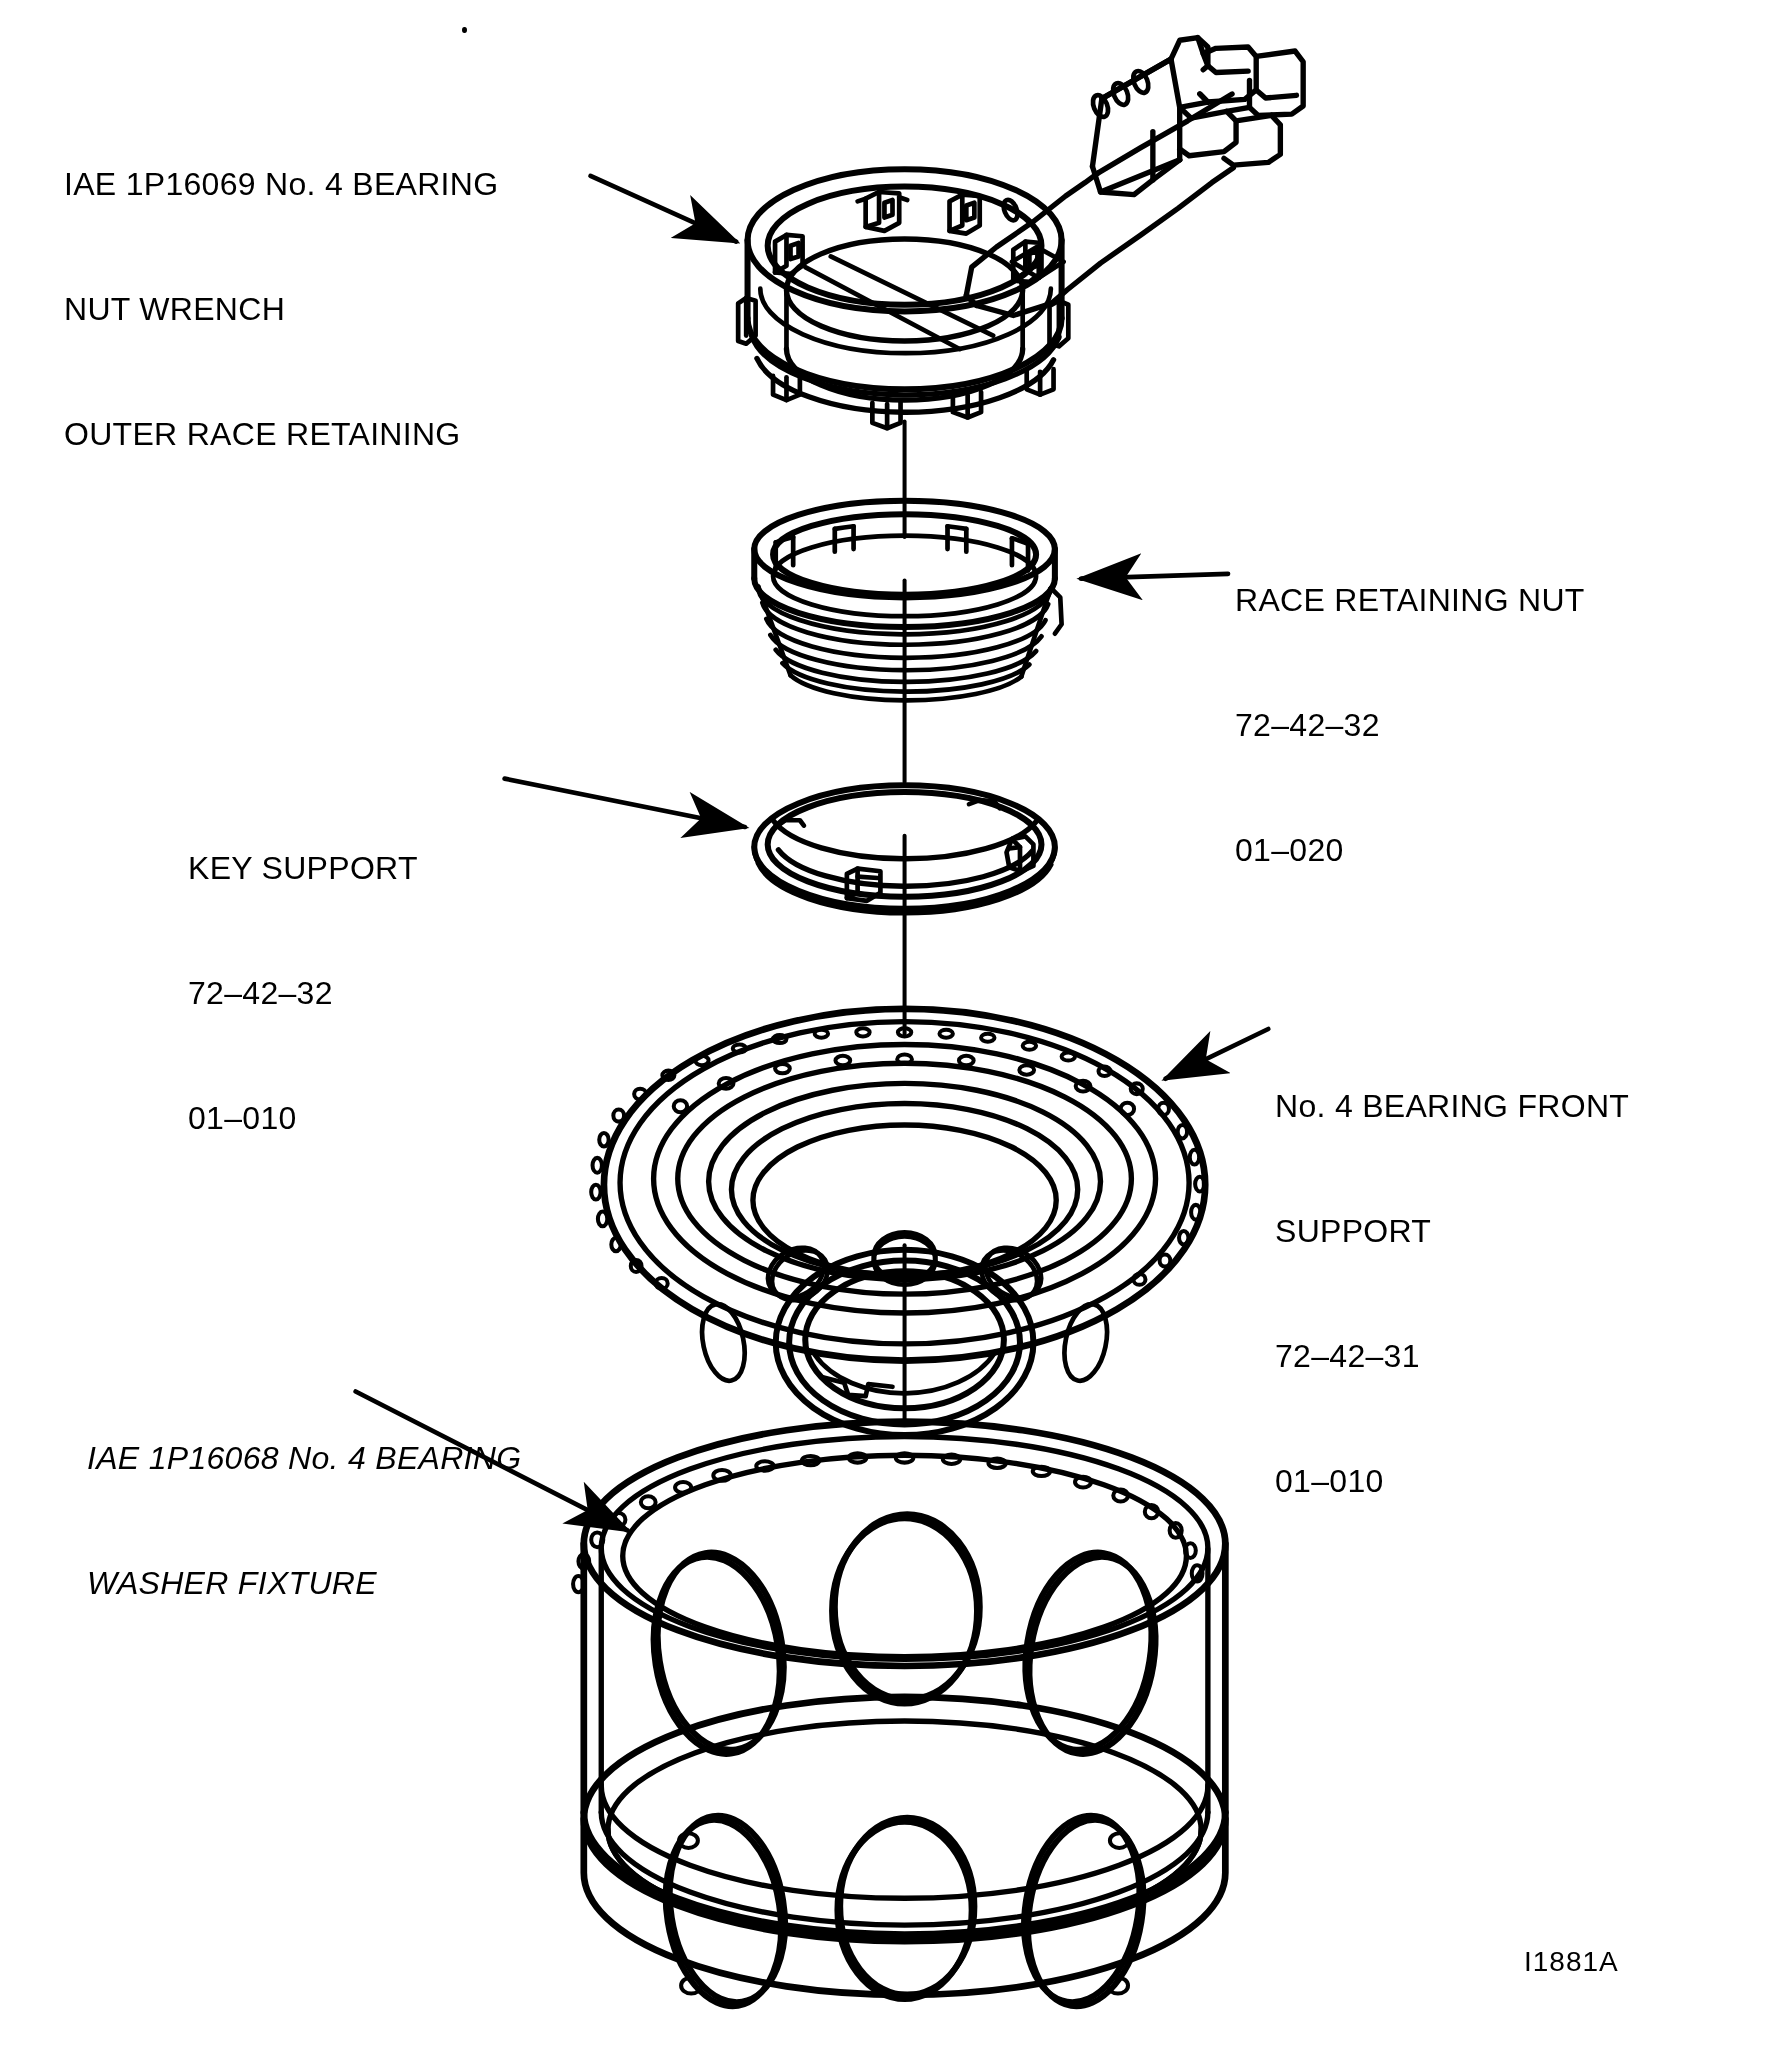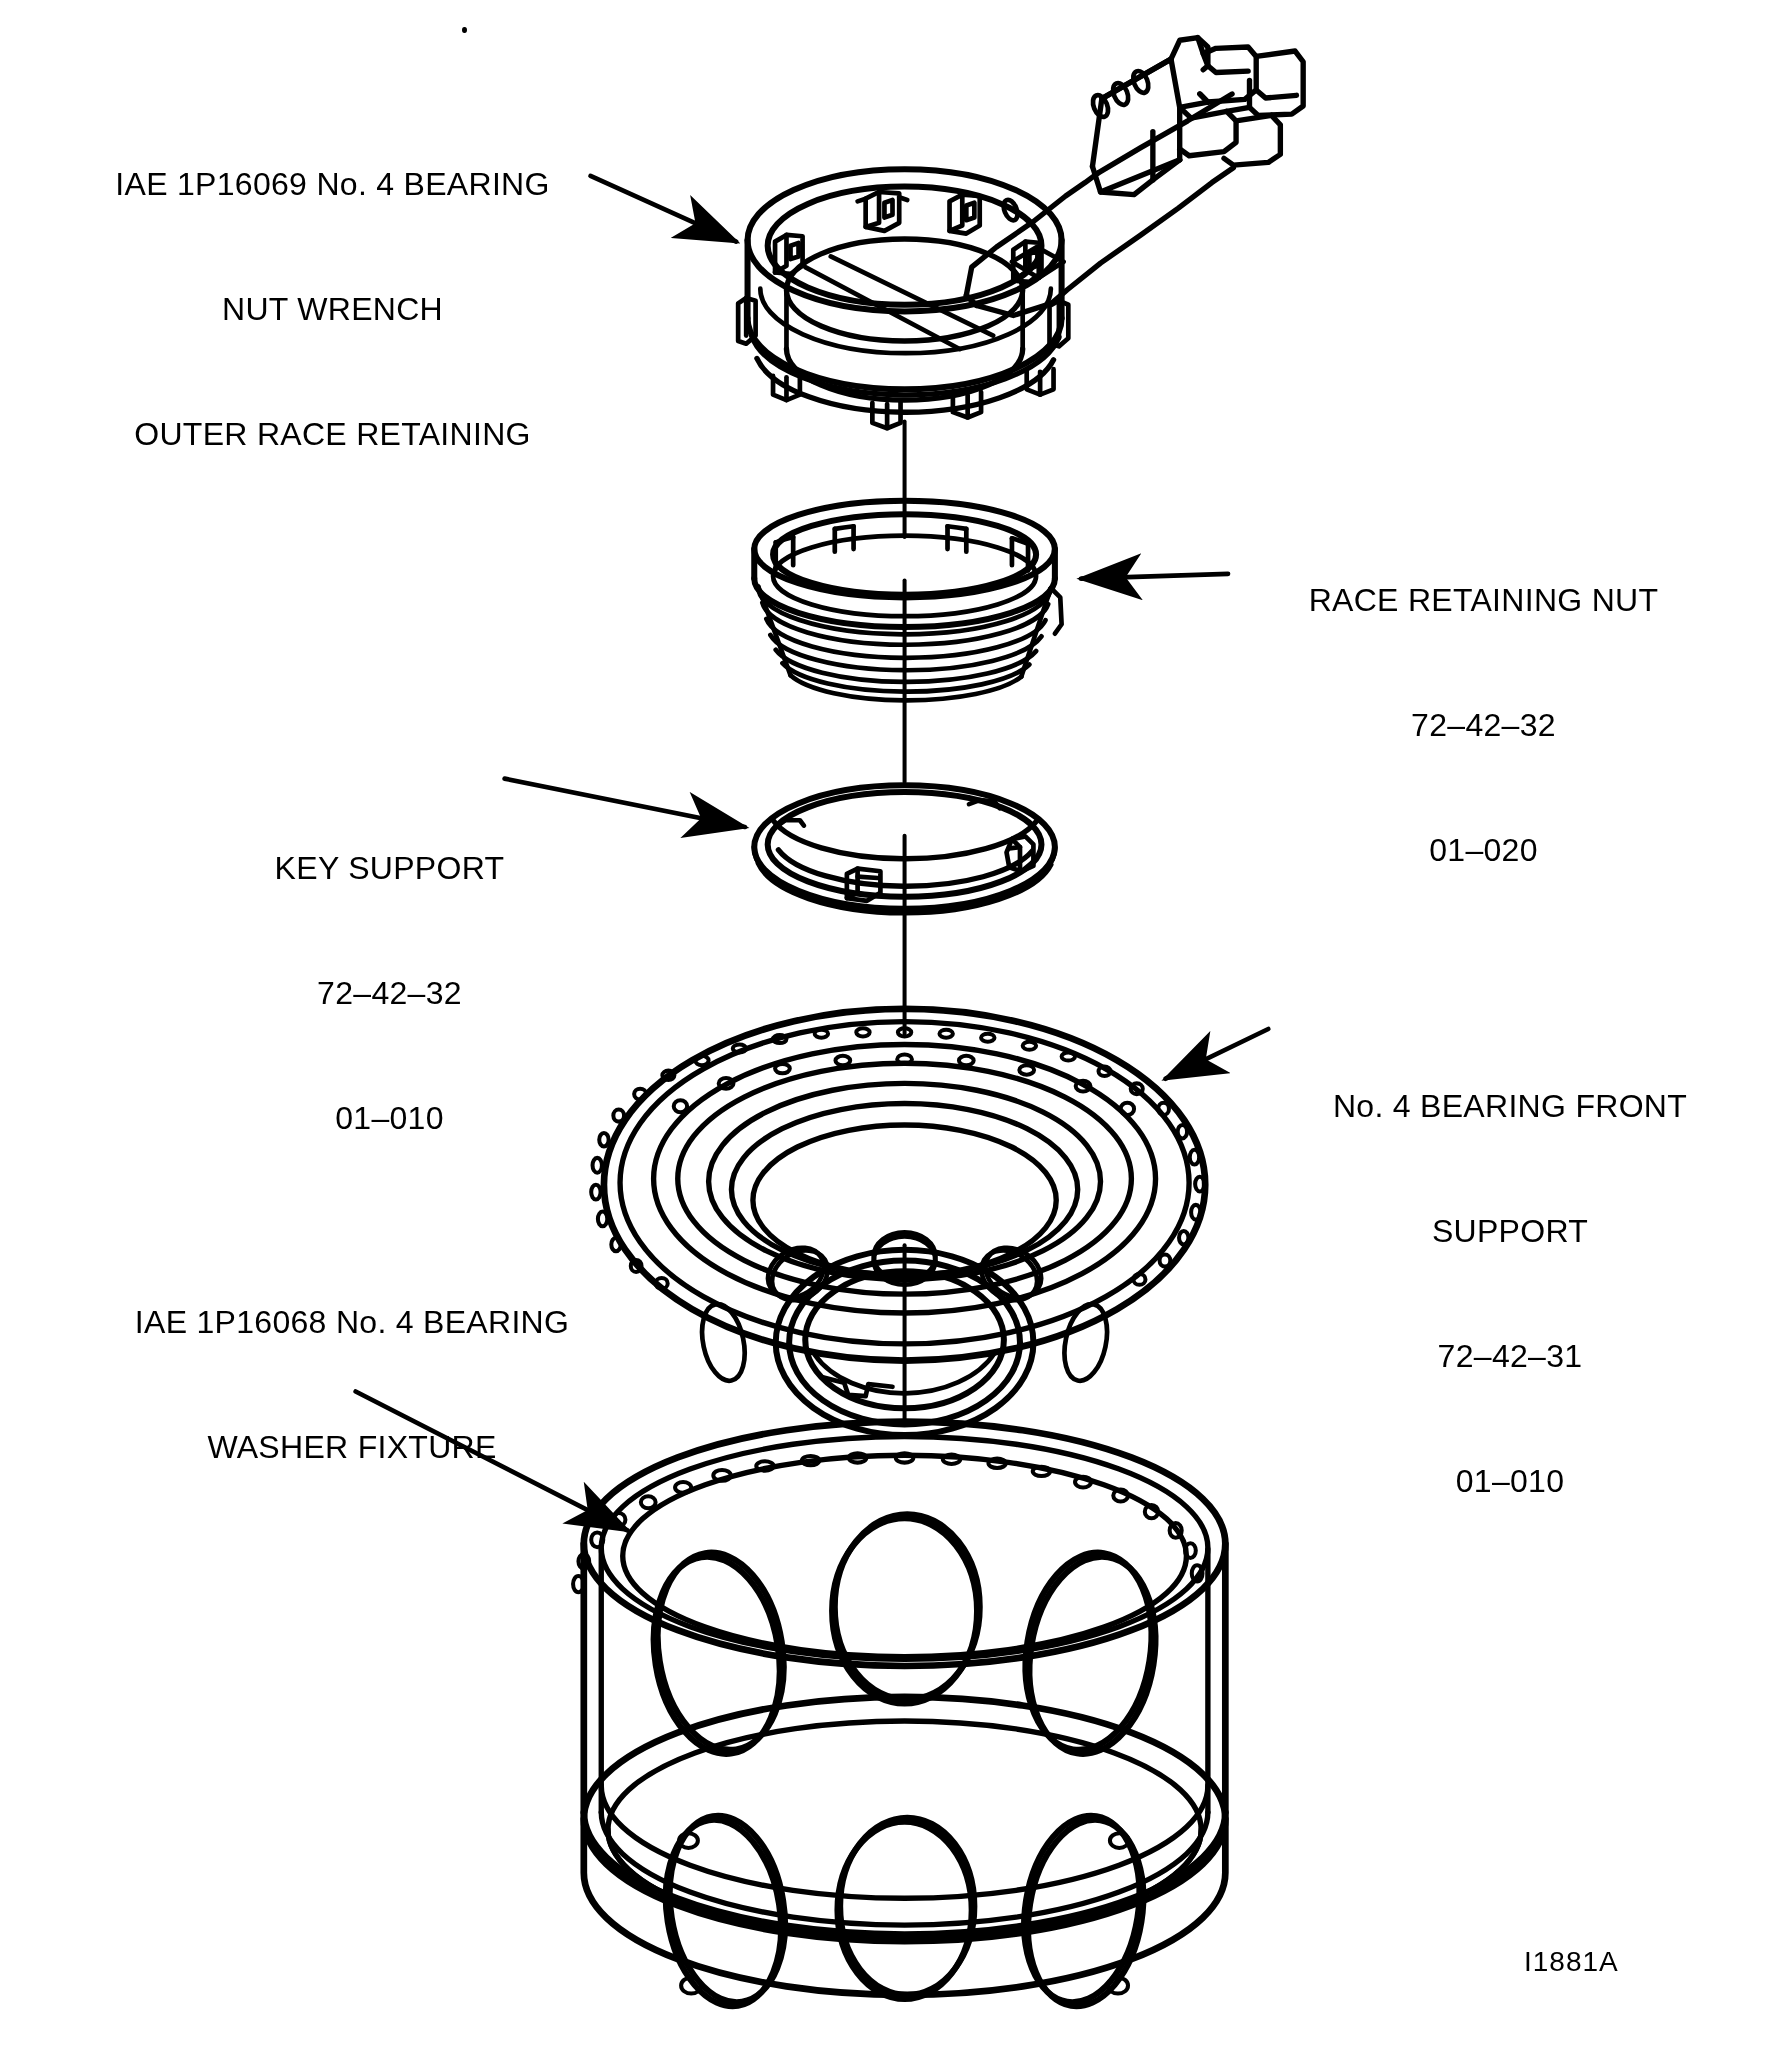--- a/index.html
+++ b/index.html
@@ -28,27 +28,27 @@
   .callout {
     position: absolute;
     font-family: "Liberation Sans", sans-serif;
     font-size: 32px;
     line-height: 1.30;
     letter-spacing: 0.3px;
     color: #000;
     white-space: pre;
   }
   .callout .ln { display: block; }
-  .ta-c { text-align: center; }
+  .ta-c { }
 
   #lbl-wrench  { left: 64px;  top: 81px;  width: 537px; }
   #lbl-nut     { left: 1235px; top: 497px;  width: 497px; }
   #lbl-washer  { left: 188px; top: 765px; width: 403px; }
   #lbl-support { left: 1275px; top: 1003px; width: 470px; }
-  #lbl-fixture { left: 87px; top: 1219px; width: 530px; }
+  #lbl-fixture { left: 87px; top: 1355px; width: 530px; font-style: italic; }
 
   #fig-id {
     position: absolute;
     left: 1524px;
     top: 1946px;
     font-size: 28px;
     letter-spacing: 1px;
     white-space: pre;
   }
   .speck {

